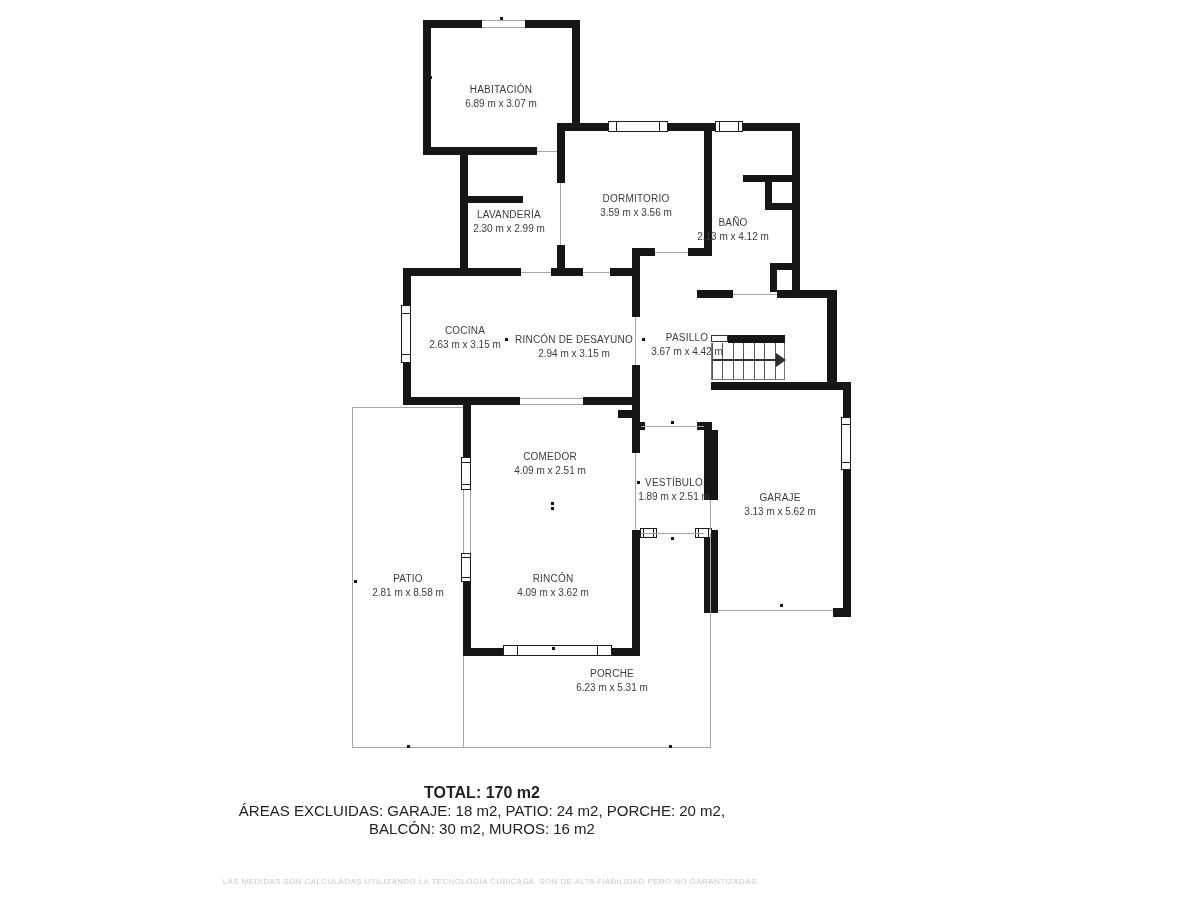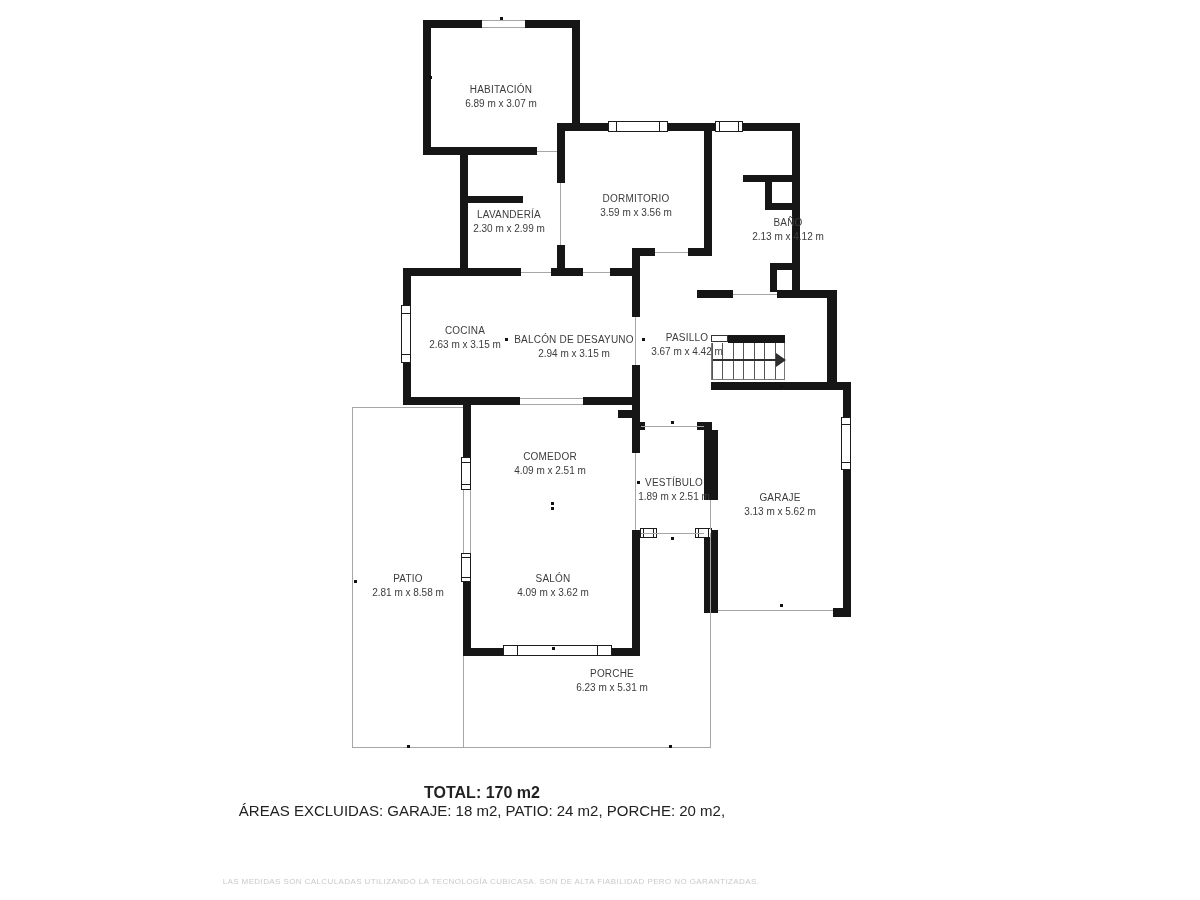--- a/index.html
+++ b/index.html
@@ -145,30 +145,30 @@
     <div class="rd">6.89 m x 3.07 m</div>
   </div>
   <div class="room" style="left:509px;top:222px">
     <div class="rn">LAVANDERÍA</div>
     <div class="rd">2.30 m x 2.99 m</div>
   </div>
   <div class="room" style="left:636px;top:206px">
     <div class="rn">DORMITORIO</div>
     <div class="rd">3.59 m x 3.56 m</div>
   </div>
-  <div class="room" style="left:788px;top:230px">
+  <div class="room" style="left:733px;top:230px">
     <div class="rn">BAÑO</div>
     <div class="rd">2.13 m x 4.12 m</div>
   </div>
   <div class="room" style="left:465px;top:338px">
     <div class="rn">COCINA</div>
     <div class="rd">2.63 m x 3.15 m</div>
   </div>
   <div class="room" style="left:574px;top:347px">
-    <div class="rn">BALCÓN DE DESAYUNO</div>
+    <div class="rn">RINCÓN DE DESAYUNO</div>
     <div class="rd">2.94 m x 3.15 m</div>
   </div>
   <div class="room" style="left:687px;top:345px">
     <div class="rn">PASILLO</div>
     <div class="rd">3.67 m x 4.42 m</div>
   </div>
   <div class="room" style="left:550px;top:464px">
     <div class="rn">COMEDOR</div>
     <div class="rd">4.09 m x 2.51 m</div>
   </div>
@@ -178,27 +178,28 @@
   </div>
   <div class="room" style="left:780px;top:505px">
     <div class="rn">GARAJE</div>
     <div class="rd">3.13 m x 5.62 m</div>
   </div>
   <div class="room" style="left:408px;top:586px">
     <div class="rn">PATIO</div>
     <div class="rd">2.81 m x 8.58 m</div>
   </div>
   <div class="room" style="left:553px;top:586px">
-    <div class="rn">SALÓN</div>
+    <div class="rn">RINCÓN</div>
     <div class="rd">4.09 m x 3.62 m</div>
   </div>
   <div class="room" style="left:612px;top:681px">
     <div class="rn">PORCHE</div>
     <div class="rd">6.23 m x 5.31 m</div>
   </div>
 
   <div class="summary">
     <div class="total">TOTAL: 170 m2</div>
     <div class="line">ÁREAS EXCLUIDAS: GARAJE: 18 m2, PATIO: 24 m2, PORCHE: 20 m2,</div>
+    <div class="line">BALCÓN: 30 m2, MUROS: 16 m2</div>
   </div>
   <div class="footer">LAS MEDIDAS SON CALCULADAS UTILIZANDO LA TECNOLOGÍA CUBICASA. SON DE ALTA FIABILIDAD PERO NO GARANTIZADAS.</div>
 
 </div>
 
 </body></html>

